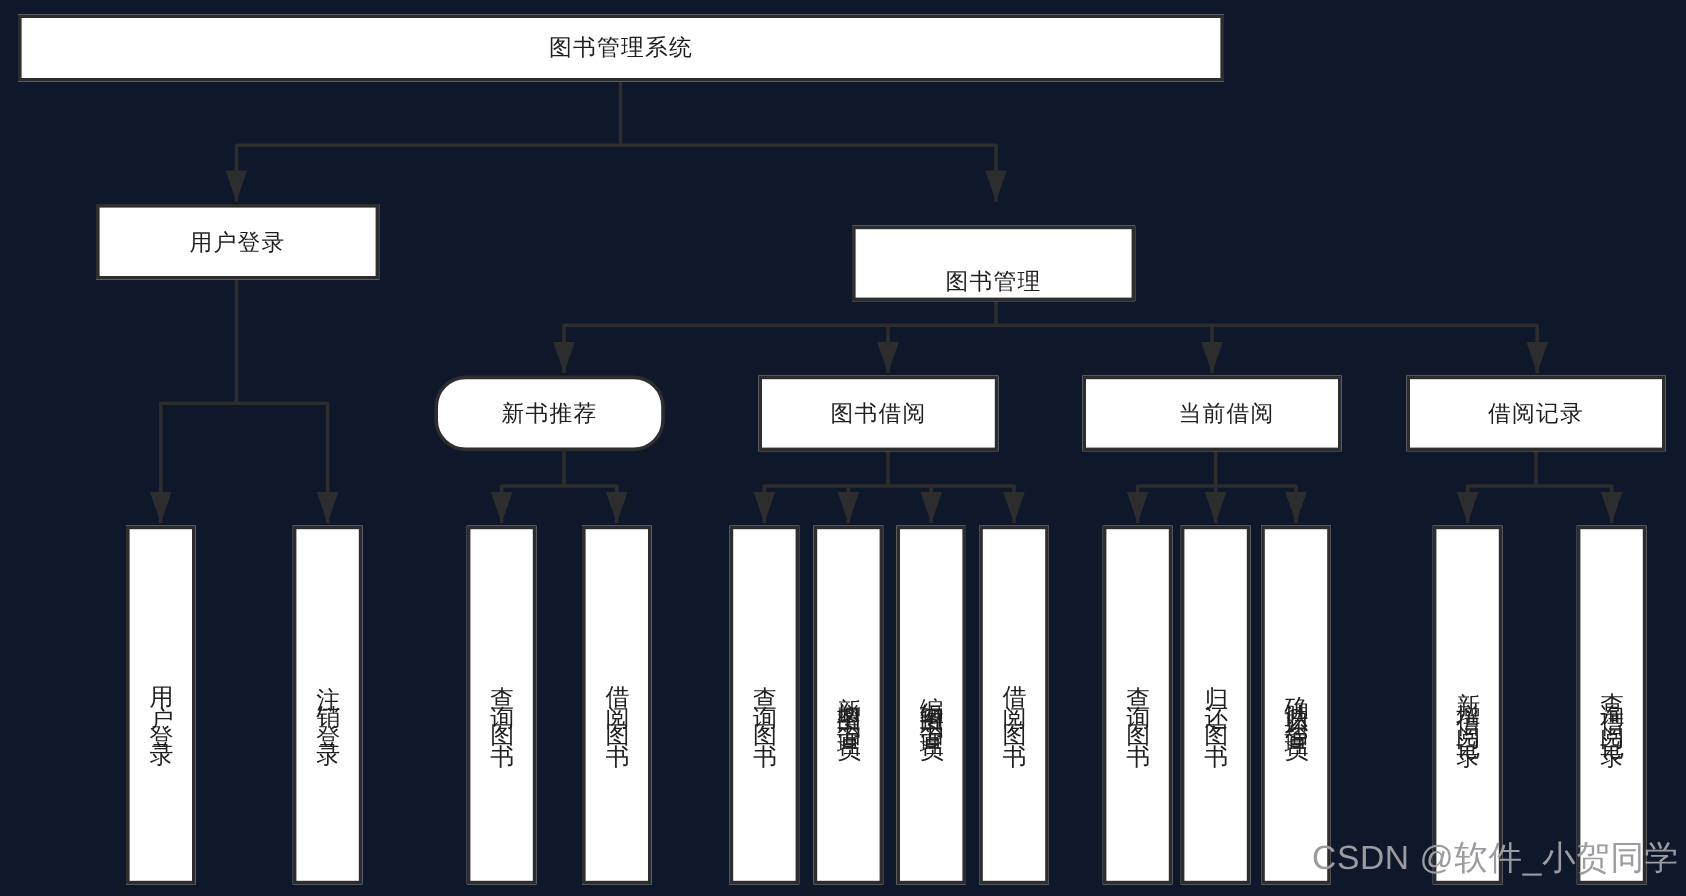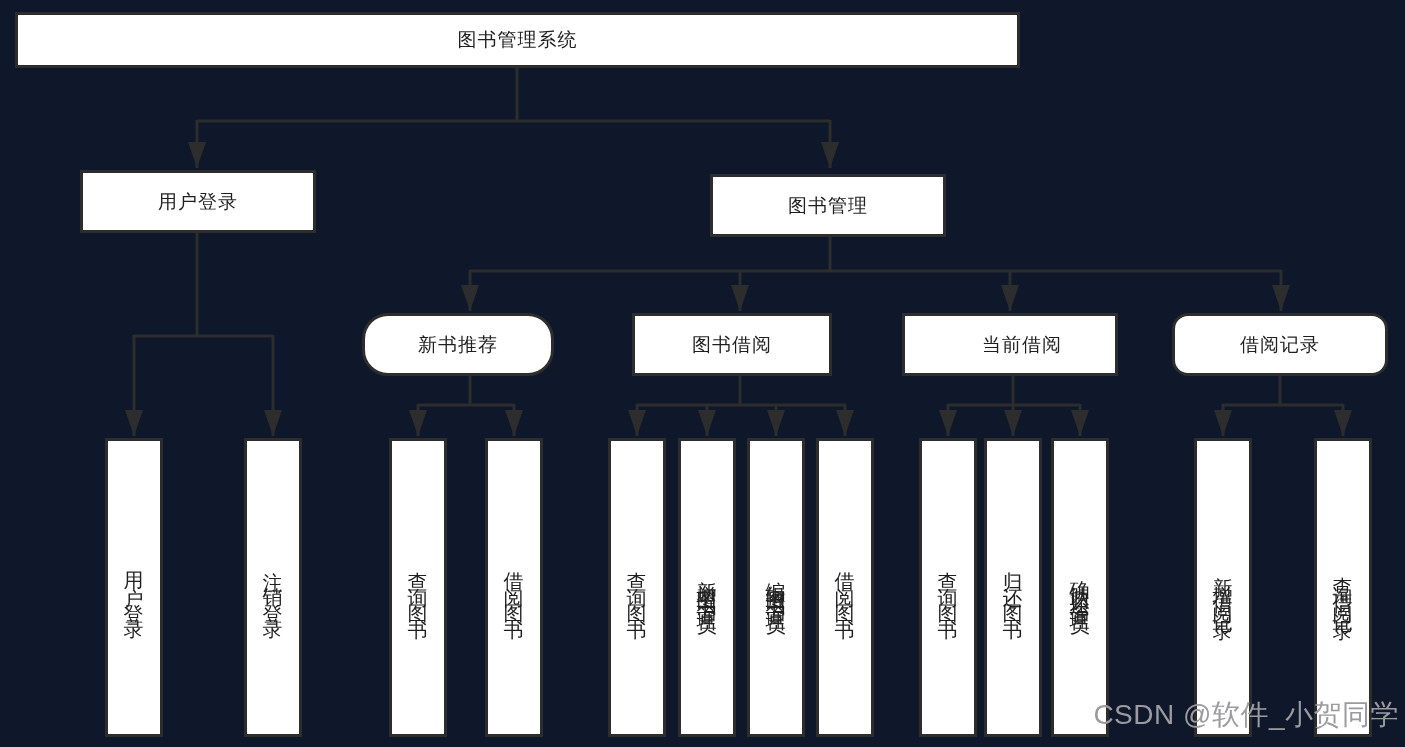--- a/index.html
+++ b/index.html
@@ -69,34 +69,34 @@
     </g>
   </svg>
 
   <div class="box" style="left:15px;top:12px;width:1005px;height:56px;">
     <span class="hlabel">图书管理系统</span>
   </div>
 
   <div class="box" style="left:80px;top:170px;width:236px;height:63px;">
     <span class="hlabel">用户登录</span>
   </div>
-  <div class="box" style="left:710px;top:174px;width:236px;height:63px;">
+  <div class="box" style="left:710px;top:188px;width:236px;height:63px;align-items:flex-end;">
     <span class="hlabel">图书管理</span>
   </div>
 
   <div class="box" style="left:362px;top:313px;width:192px;height:63px;border-radius:26px;">
     <span class="hlabel">新书推荐</span>
   </div>
   <div class="box" style="left:632px;top:313px;width:200px;height:63px;">
     <span class="hlabel">图书借阅</span>
   </div>
   <div class="box" style="left:902px;top:313px;width:216px;height:63px;padding-left:24px;">
     <span class="hlabel">当前借阅</span>
   </div>
-  <div class="box" style="left:1172px;top:313px;width:216px;height:63px;border-radius:16px;">
+  <div class="box" style="left:1172px;top:313px;width:216px;height:63px;">
     <span class="hlabel">借阅记录</span>
   </div>
 
   <div class="box" style="left:105px;top:438px;width:58px;height:299px;">
     <span class="vtext ls4">用户登录</span>
   </div>
   <div class="box" style="left:244px;top:438px;width:58px;height:299px;">
     <span class="vtext ls4">注销登录</span>
   </div>
 

